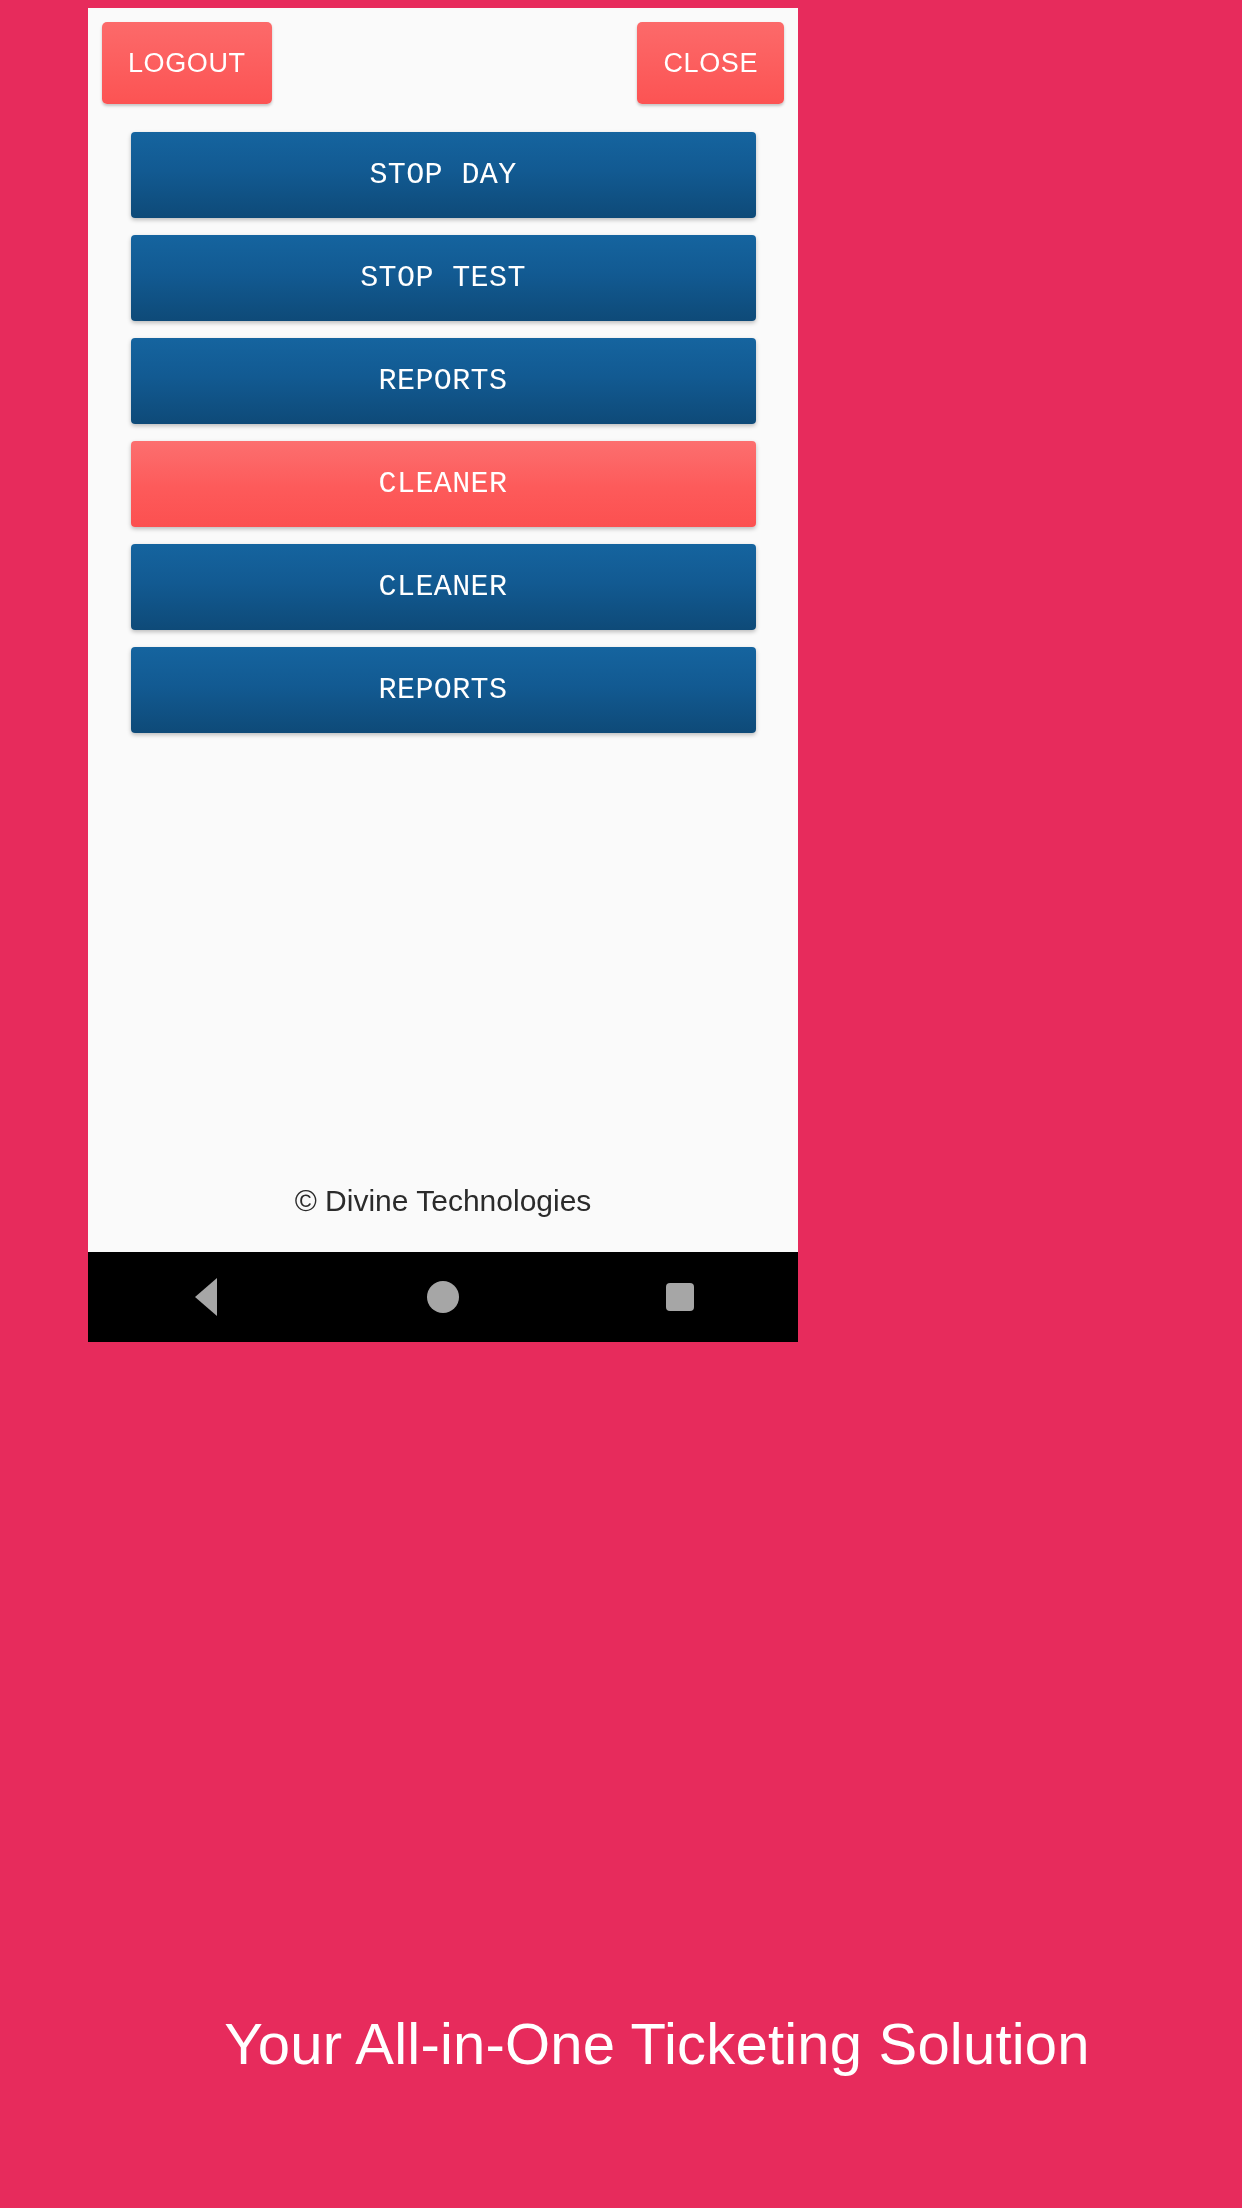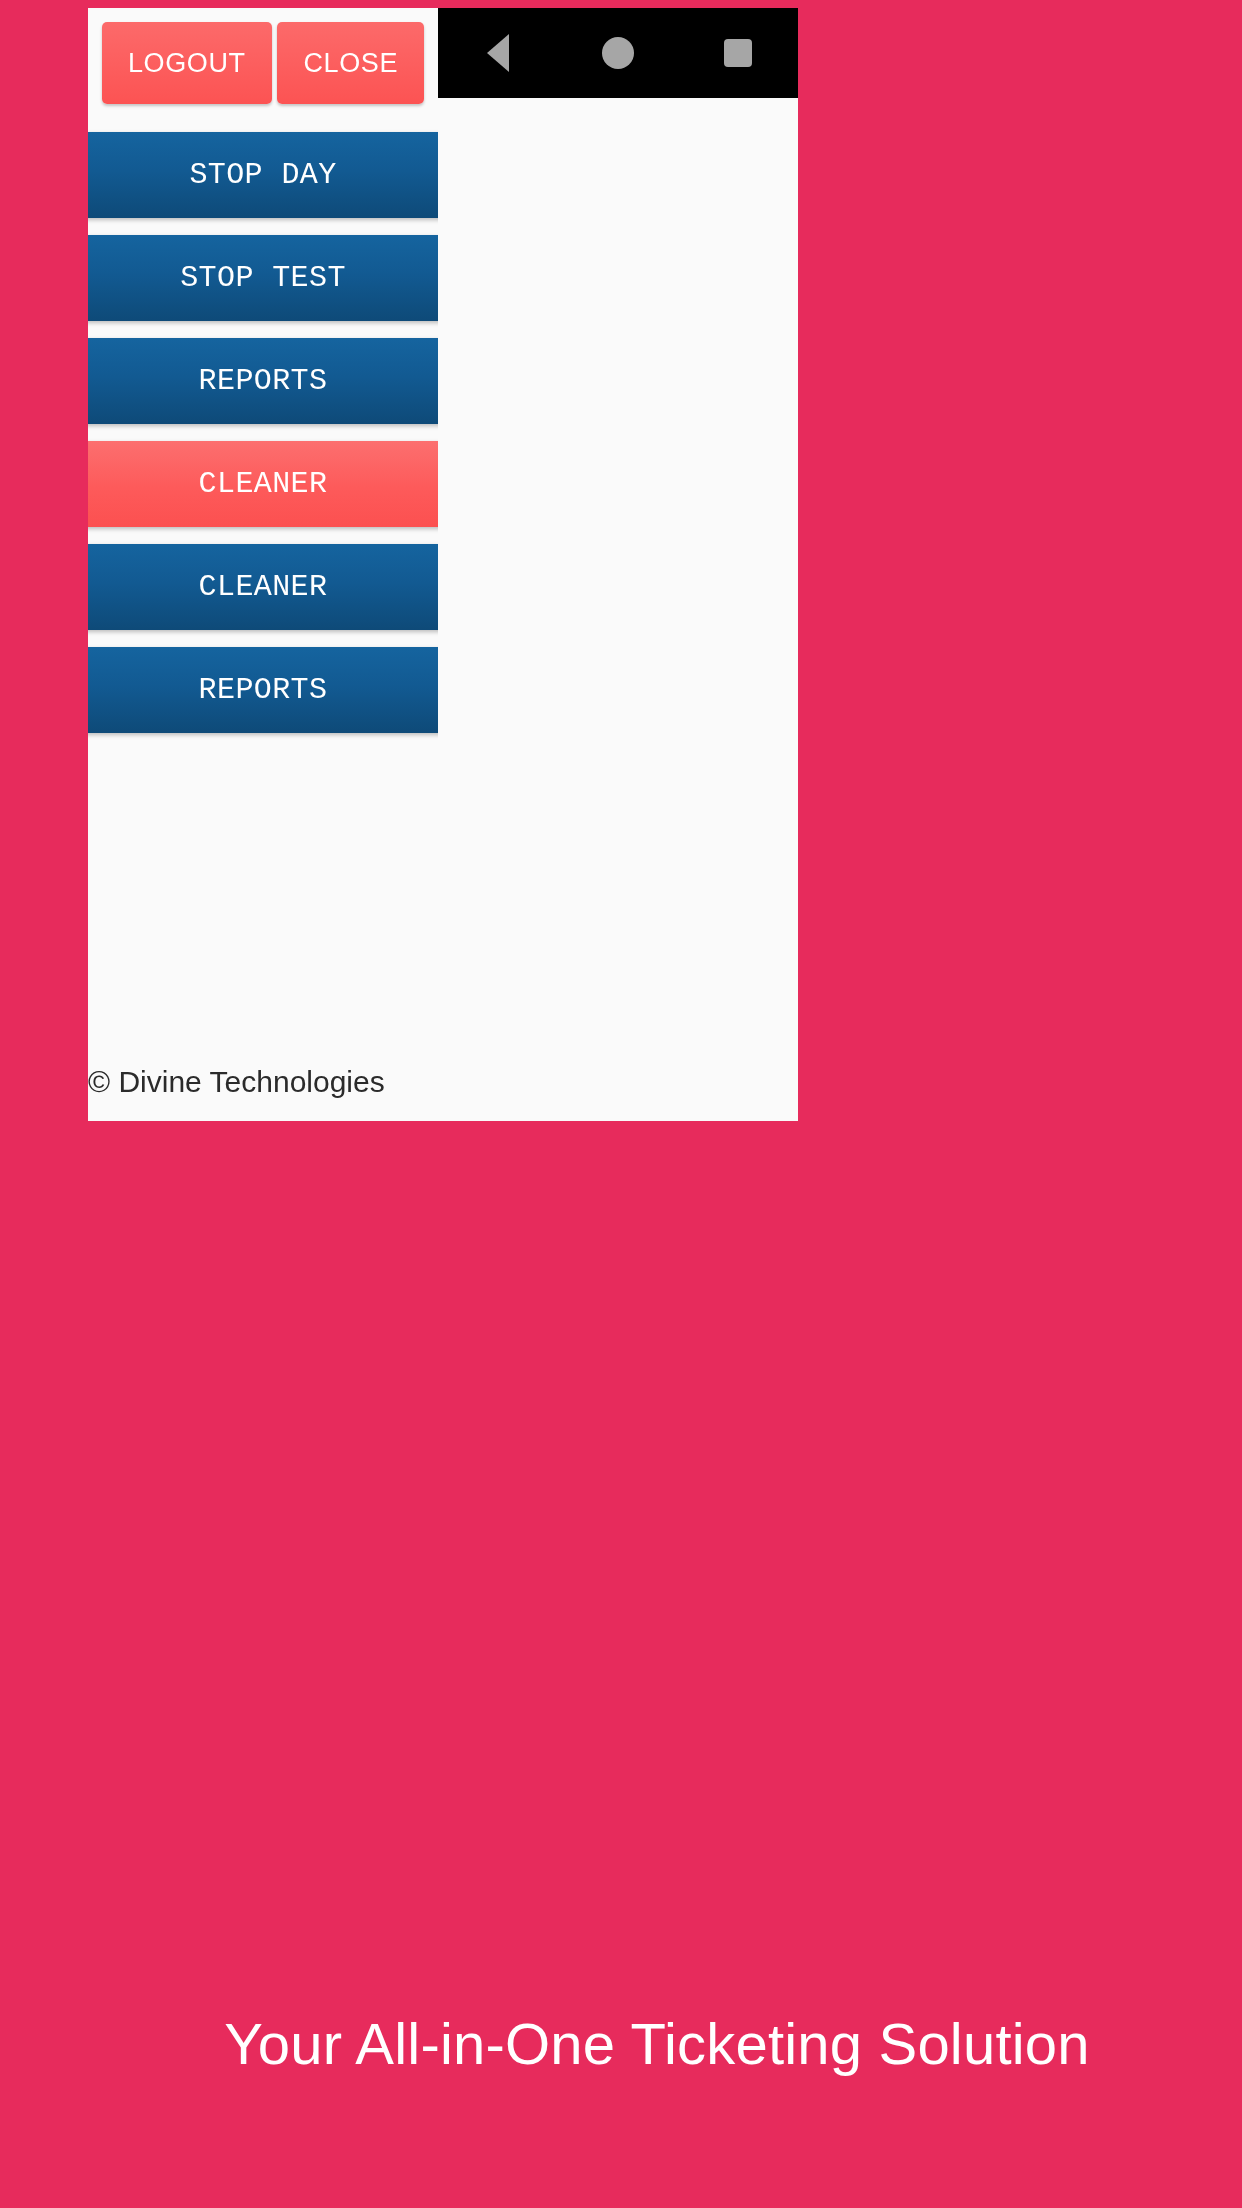--- a/index.html
+++ b/index.html
@@ -14,24 +14,24 @@
     overflow: hidden;
     position: relative;
   }
 
   
   #phone-frame {
     position: absolute;
     left: 88px;
     top: 8px;
     width: 710px;
-    height: 1113px;
+    height: 1334px;
     background: #fafafa;
     display: flex;
-    flex-direction: row;
+    flex-direction: column;
     box-sizing: border-box;
   }
 
   
   #app-screen {
     flex: 1 1 auto;
     background: #fafafa;
     display: flex;
     flex-direction: column;
     position: relative;
@@ -95,22 +95,22 @@
   .action-btn.blue {
     background: linear-gradient(to bottom, #15649f 0%, #125a92 45%, #0e4a78 100%);
   }
   .action-btn.red {
     background: linear-gradient(to bottom, #fc6f6f 0%, #fd5a5a 55%, #fc5050 100%);
   }
 
   
   #app-footer {
     margin-top: auto;
-    text-align: left;
-    padding-bottom: 22px;
+    text-align: center;
+    padding-bottom: 34px;
   }
   #copyright-text {
     color: #2b2b2b;
     font-size: 30px;
     font-family: "Liberation Sans", sans-serif;
   }
 
   
   #nav-bar {
     flex: 0 0 90px;

